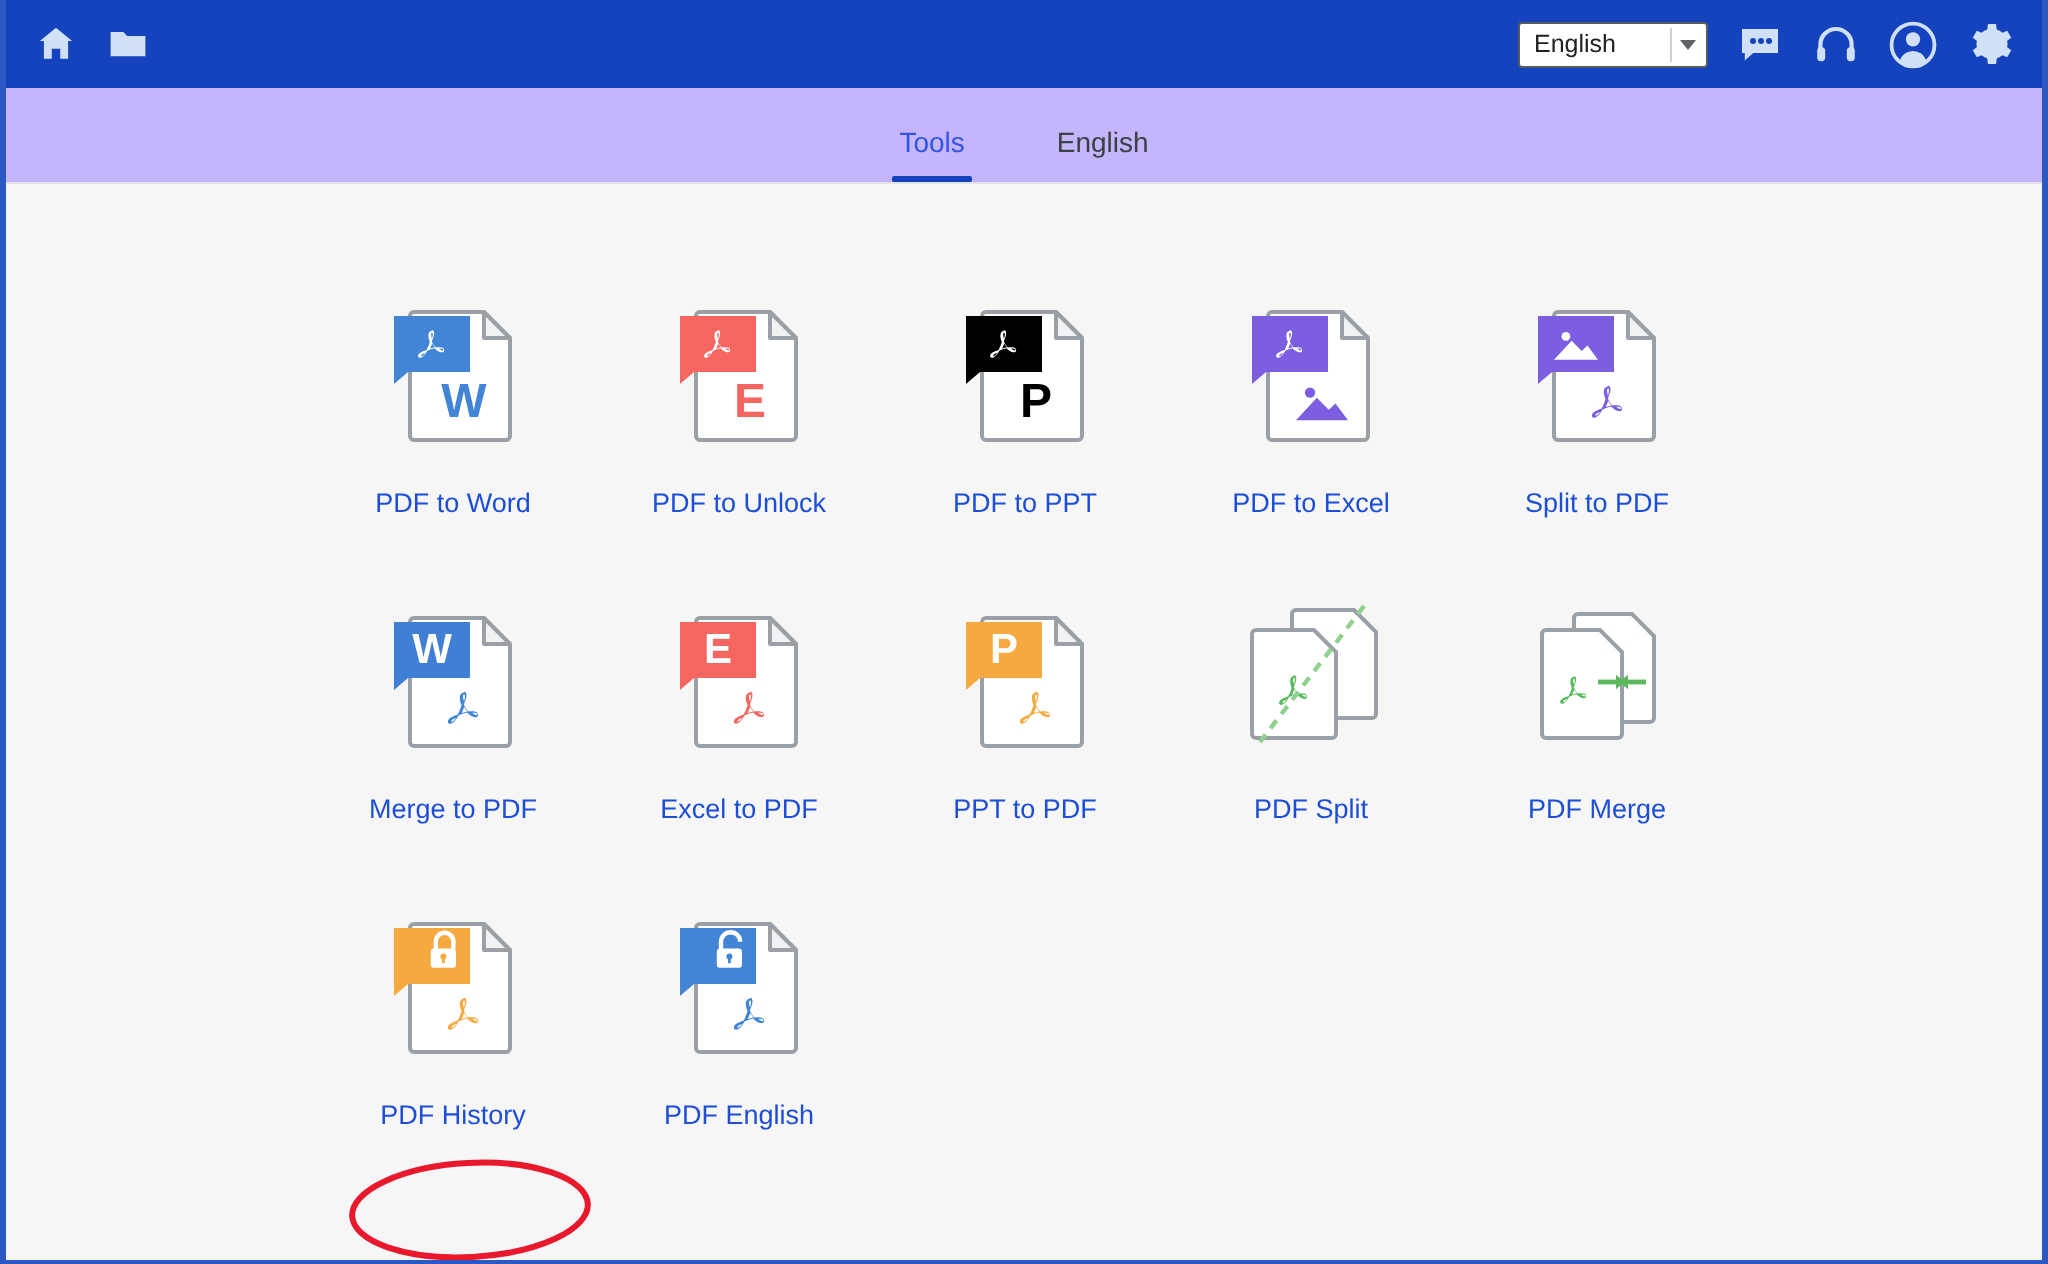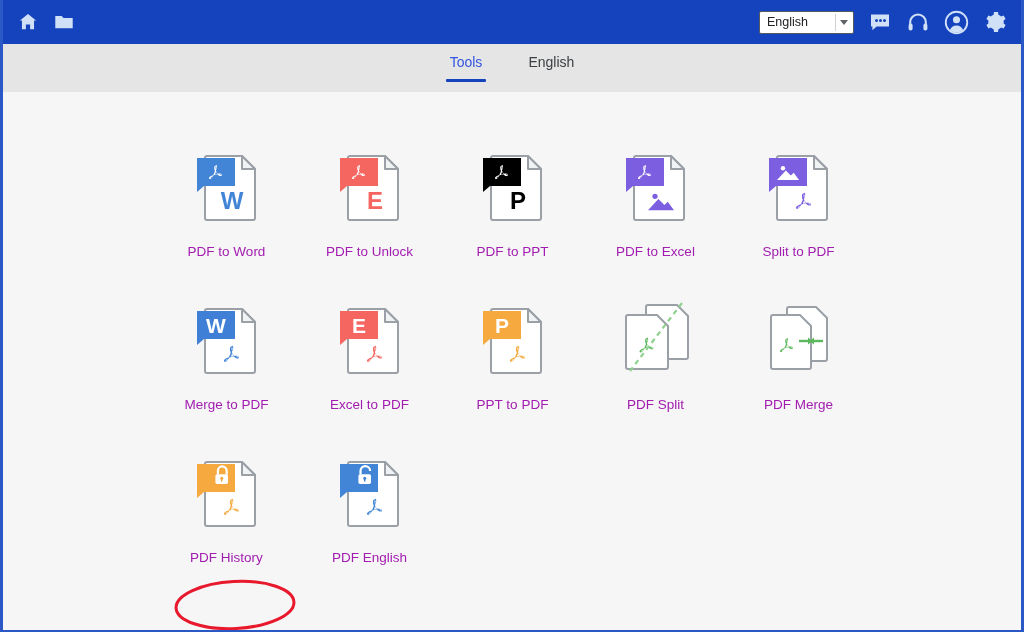--- a/index.html
+++ b/index.html
@@ -53,23 +53,23 @@
     border-top:5px solid #5f6368;
   }
   .lang-select .divider{
     position:absolute;right:17px;top:2px;bottom:2px;
     width:1px;background:#cdd1d6;
   }
 
   
   .tabbar{
     height:47px;
-    background:#e5e5e5;
+    background:#c4b5fd;
     border-bottom:1px solid #e3e4e6;
-    display:flex;align-items:center;justify-content:center;
+    display:flex;align-items:flex-end;justify-content:center;
     gap:38px;
   }
   .tab{
     position:relative;
     font-size:14px;
     padding:0 4px 12px 4px;
     color:#3c4043;
     cursor:pointer;
   }
   .tab.active{color:#3355e0;}
@@ -93,21 +93,21 @@
   .cell{
     width:143px;
     display:flex;flex-direction:column;align-items:center;
     cursor:pointer;
     position:relative;
   }
   .cell .art{height:80px;display:flex;align-items:center;justify-content:center;}
   .cell .label{
     margin-top:16px;
     font-size:13.5px;
-    color:#a21caf;
+    color:#1d4ed8;
     white-space:nowrap;
   }
 
   
   .annot{
     position:absolute;
     pointer-events:none;
   }
 </style>
 </head>

